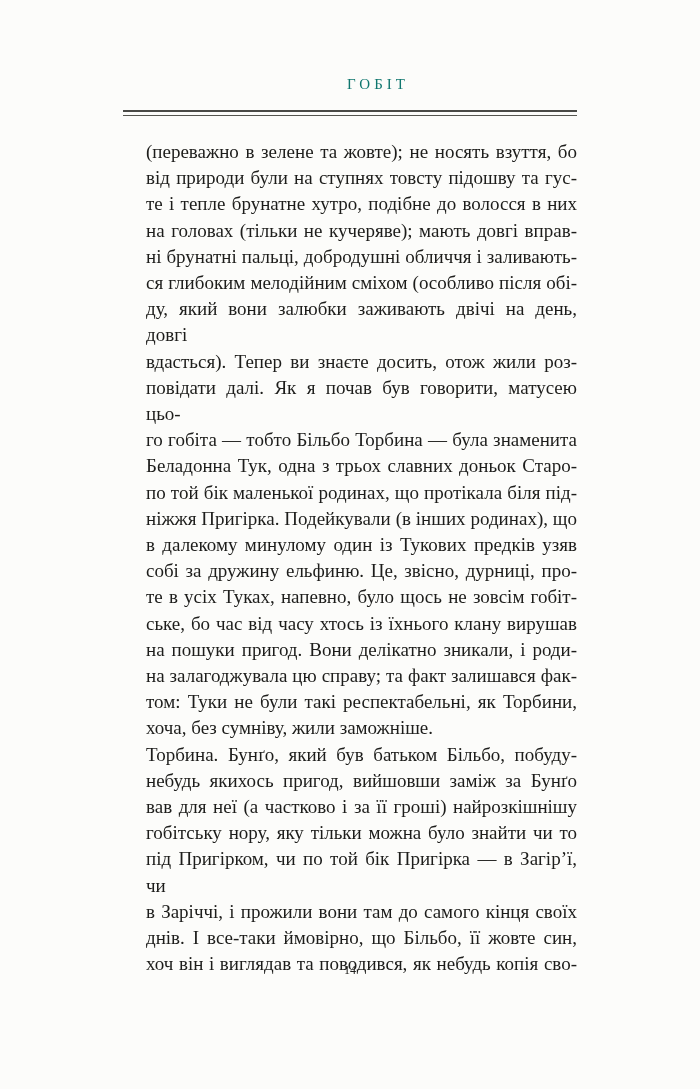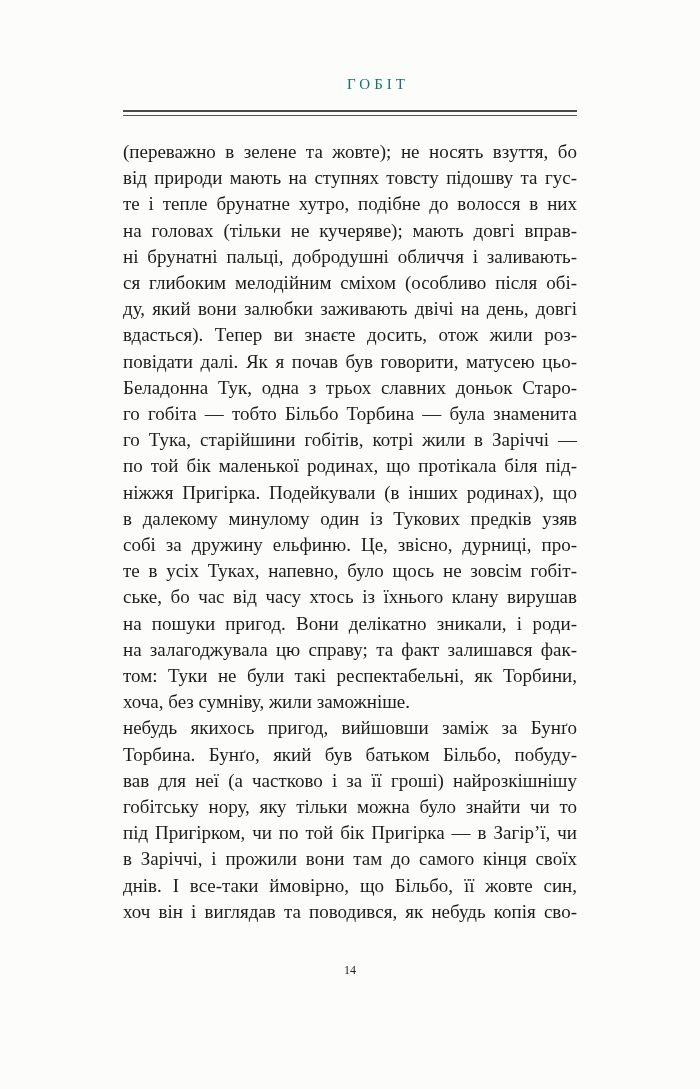--- a/index.html
+++ b/index.html
@@ -46,20 +46,21 @@
     top: 139px;
     left: 123px;
     width: 454px;
     font-size: 19px;
     line-height: 26.2px;
     color: #1d1d1b;
   }
   .line {
     text-align: justify;
     text-align-last: justify;
+    margin-left: 23px;
   }
   .line.no-stretch {
     text-align-last: left;
   }
   .line.first-indent {
     text-indent: 27px;
   }
   .page-number {
     position: absolute;
     top: 963px;
@@ -72,45 +73,44 @@
 </style>
 </head>
 <body>
 
 <div class="page">
   <div class="running-head">ГОБІТ</div>
   <div class="rule"></div>
   <div class="text-block">
       <div>
         <div class="line">(переважно в зелене та жовте); не носять взуття, бо</div>
-        <div class="line">від природи мають на ступнях товсту підошву та гус-</div>
+        <div class="line">від природи були на ступнях товсту підошву та гус-</div>
         <div class="line">те і тепле брунатне хутро, подібне до волосся в них</div>
         <div class="line">на головах (тільки не кучеряве); мають довгі вправ-</div>
         <div class="line">ні брунатні пальці, добродушні обличчя і заливають-</div>
         <div class="line">ся глибоким мелодійним сміхом (особливо після обі-</div>
         <div class="line">ду, який вони залюбки заживають двічі на день, довгі</div>
         <div class="line">вдасться). Тепер ви знаєте досить, отож жили роз-</div>
         <div class="line">повідати далі. Як я почав був говорити, матусею цьо-</div>
+        <div class="line">го гобіта — тобто Більбо Торбина — була знаменита</div>
         <div class="line">Беладонна Тук, одна з трьох славних доньок Старо-</div>
-        <div class="line">го гобіта — тобто Більбо Торбина — була знаменита</div>
-        <div class="line">го Тука, старійшини гобітів, котрі жили в Заріччі —</div>
         <div class="line">по той бік маленької родинах, що протікала біля під-</div>
         <div class="line">ніжжя Пригірка. Подейкували (в інших родинах), що</div>
         <div class="line">в далекому минулому один із Тукових предків узяв</div>
         <div class="line">собі за дружину ельфиню. Це, звісно, дурниці, про-</div>
         <div class="line">те в усіх Туках, напевно, було щось не зовсім гобіт-</div>
         <div class="line">ське, бо час від часу хтось із їхнього клану вирушав</div>
         <div class="line">на пошуки пригод. Вони делікатно зникали, і роди-</div>
         <div class="line">на залагоджувала цю справу; та факт залишався фак-</div>
         <div class="line">том: Туки не були такі респектабельні, як Торбини,</div>
         <div class="line no-stretch">хоча, без сумніву, жили заможніше.</div>
       </div>
       <div>
+        <div class="line">Торбина. Бунґо, який був батьком Більбо, побуду-</div>
         <div class="line">небудь якихось пригод, вийшовши заміж за Бунґо</div>
-        <div class="line">Торбина. Бунґо, який був батьком Більбо, побуду-</div>
         <div class="line">вав для неї (а частково і за її гроші) найрозкішнішу</div>
         <div class="line">гобітську нору, яку тільки можна було знайти чи то</div>
         <div class="line">під Пригірком, чи по той бік Пригірка — в Загір’ї, чи</div>
         <div class="line">в Заріччі, і прожили вони там до самого кінця своїх</div>
         <div class="line">днів. І все-таки ймовірно, що Більбо, її жовте син,</div>
         <div class="line">хоч він і виглядав та поводився, як небудь копія сво-</div>
       </div>
     </div>
   <div class="page-number">14</div>
 </div>

